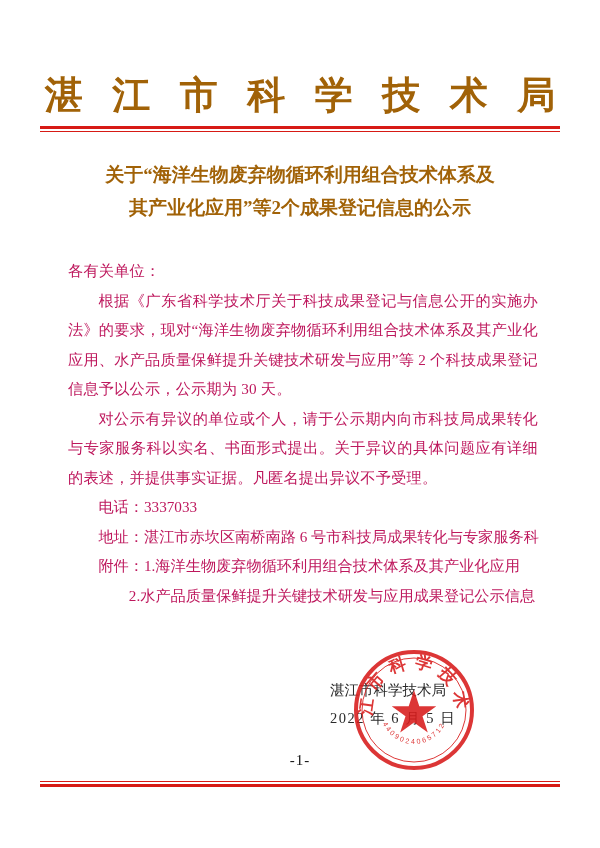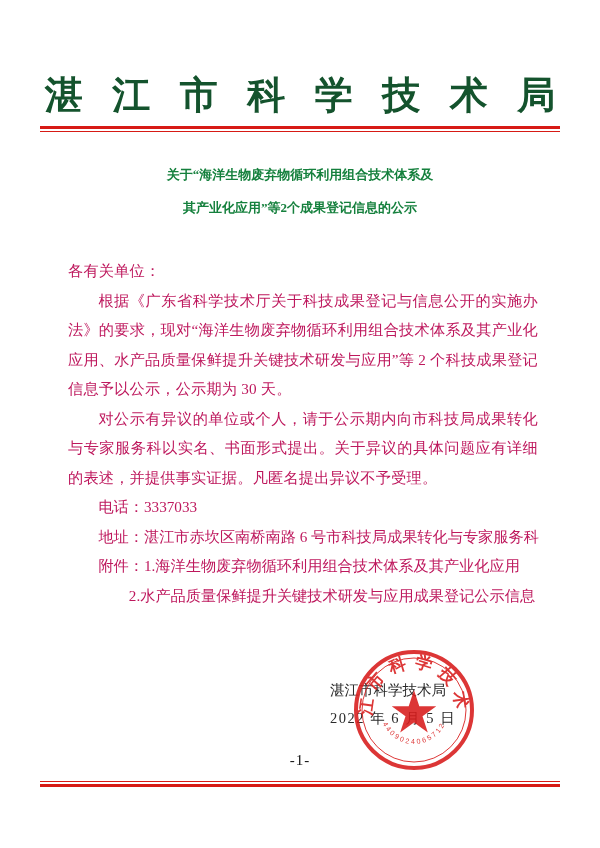--- a/index.html
+++ b/index.html
@@ -27,21 +27,21 @@
     left: 0;
     top: 72px;
     width: 600px;
     text-align: center;
   }
   .masthead-title {
     font-family: "Liberation Serif", "DejaVu Serif", serif;
     font-weight: bold;
     font-size: 38px;
     line-height: 46px;
-    color: #14532d;
+    color: #a16207;
     letter-spacing: 10px;
     text-indent: 10px;
     white-space: nowrap;
   }
 
   .rule-top {
     position: absolute;
     left: 40px;
     top: 126px;
     width: 520px;
@@ -61,23 +61,23 @@
 
   
   .doc-title {
     position: absolute;
     left: 62px;
     top: 158px;
     width: 476px;
     text-align: center;
     font-family: "Liberation Serif", "DejaVu Serif", serif;
     font-weight: bold;
-    font-size: 13px;
+    font-size: 19px;
     line-height: 33px;
-    color: #15803d;
+    color: #a16207;
   }
   .doc-title .tline {
     display: block;
     white-space: nowrap;
   }
 
   
   .doc-body {
     position: absolute;
     left: 68px;

